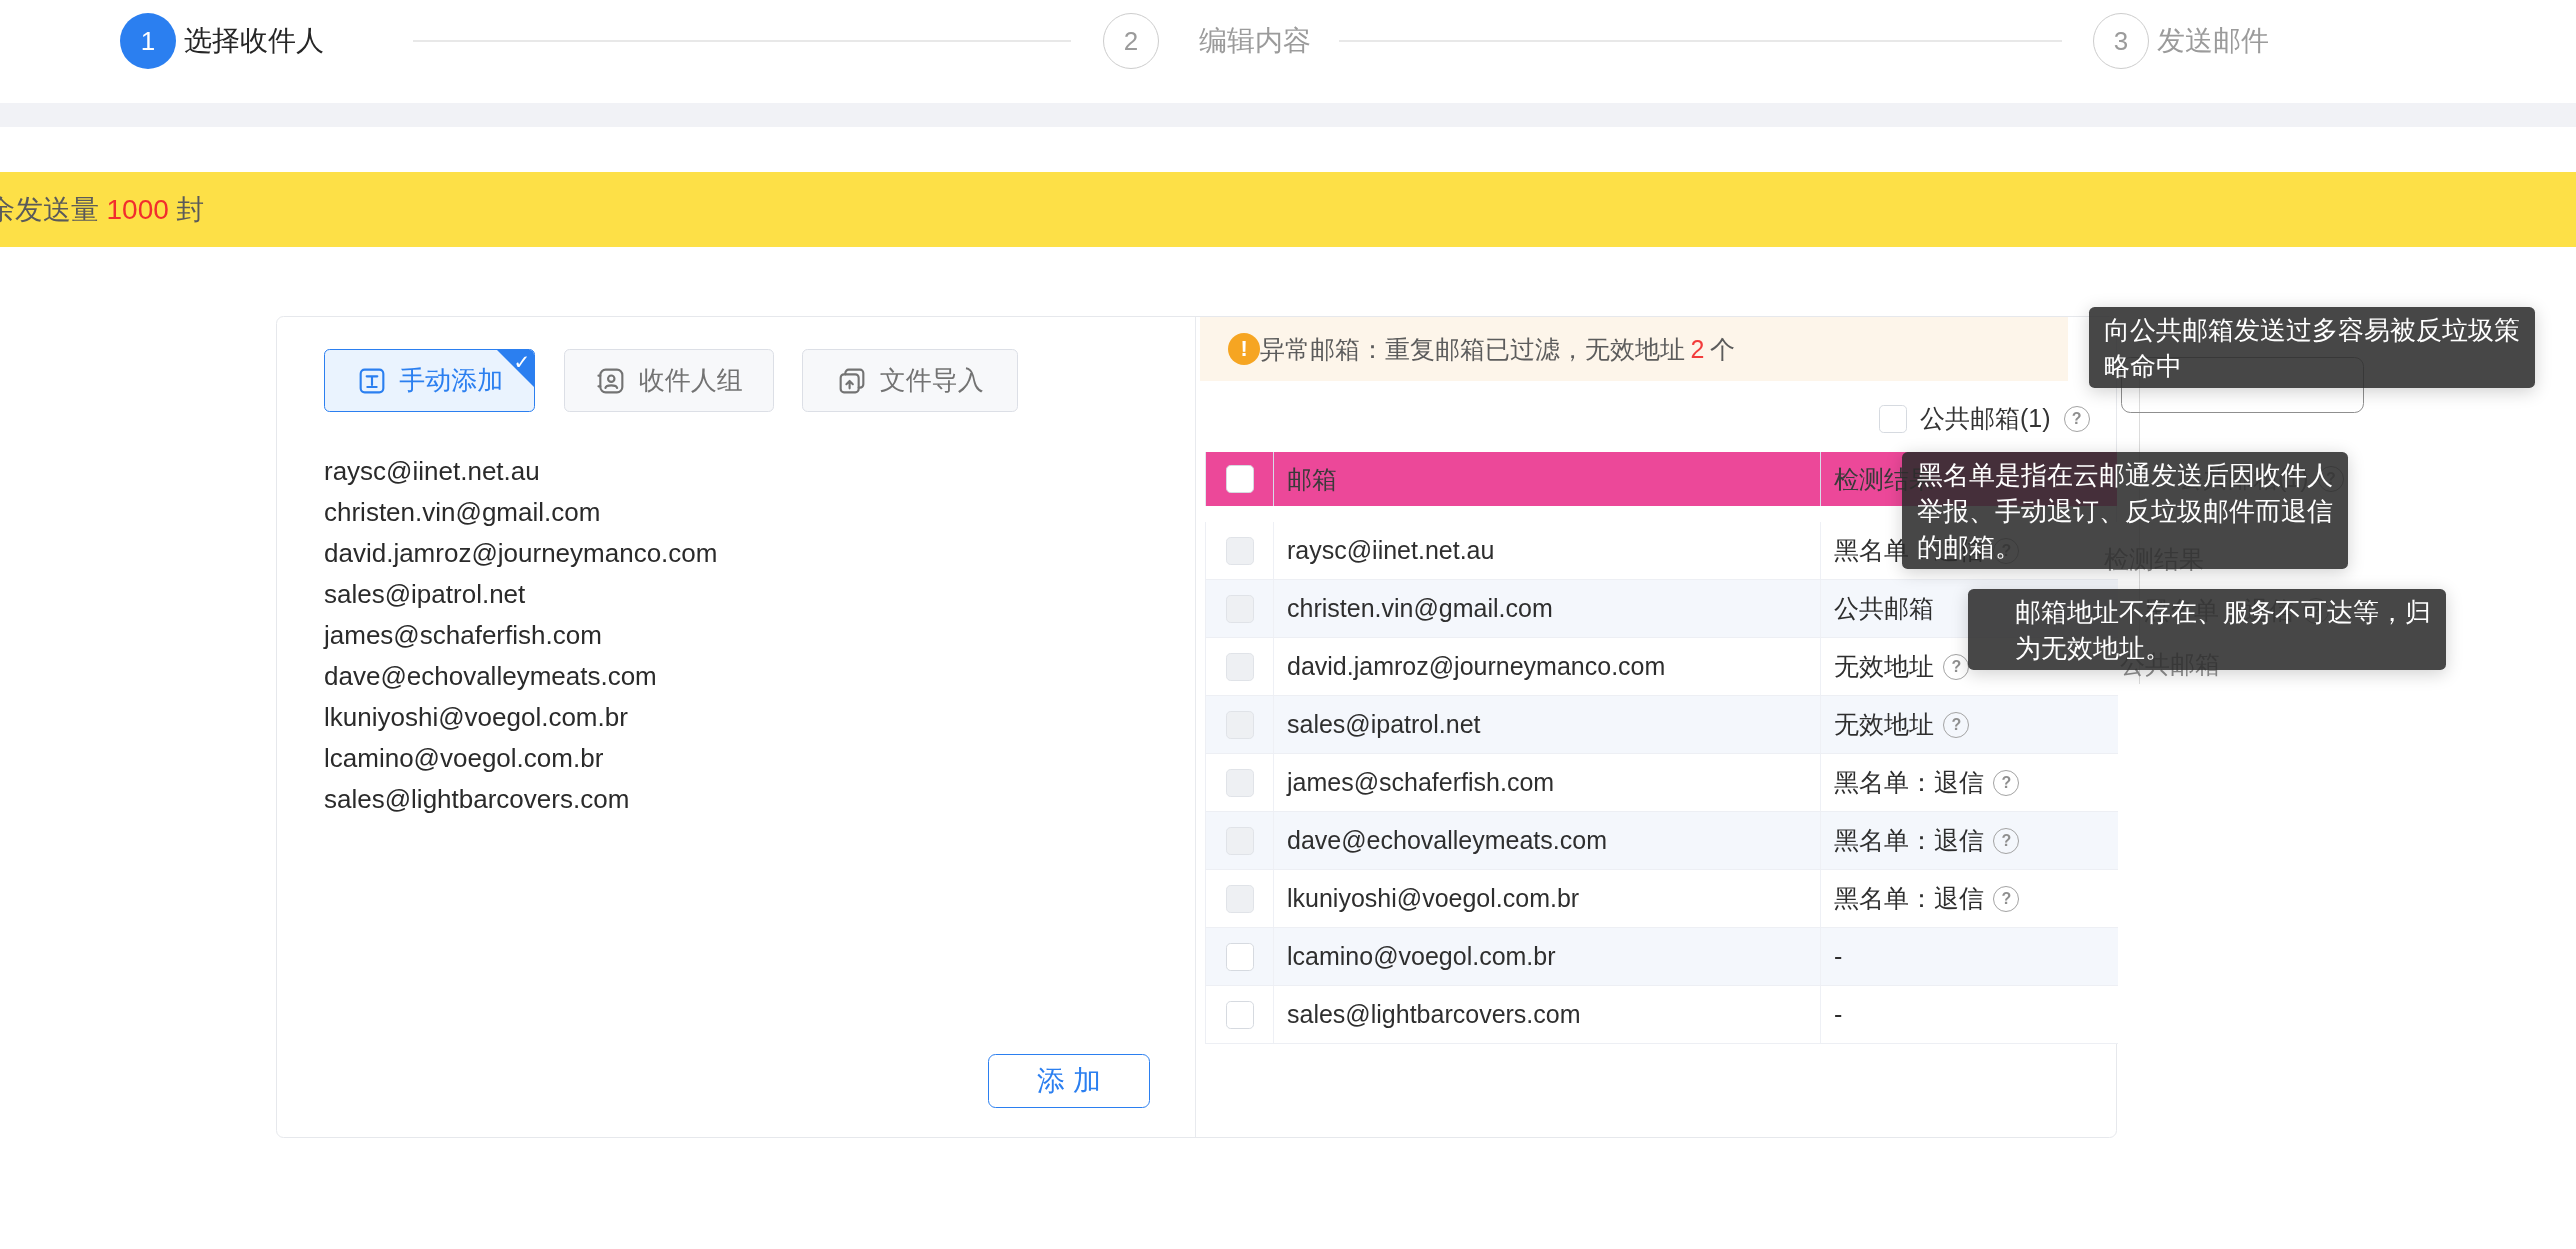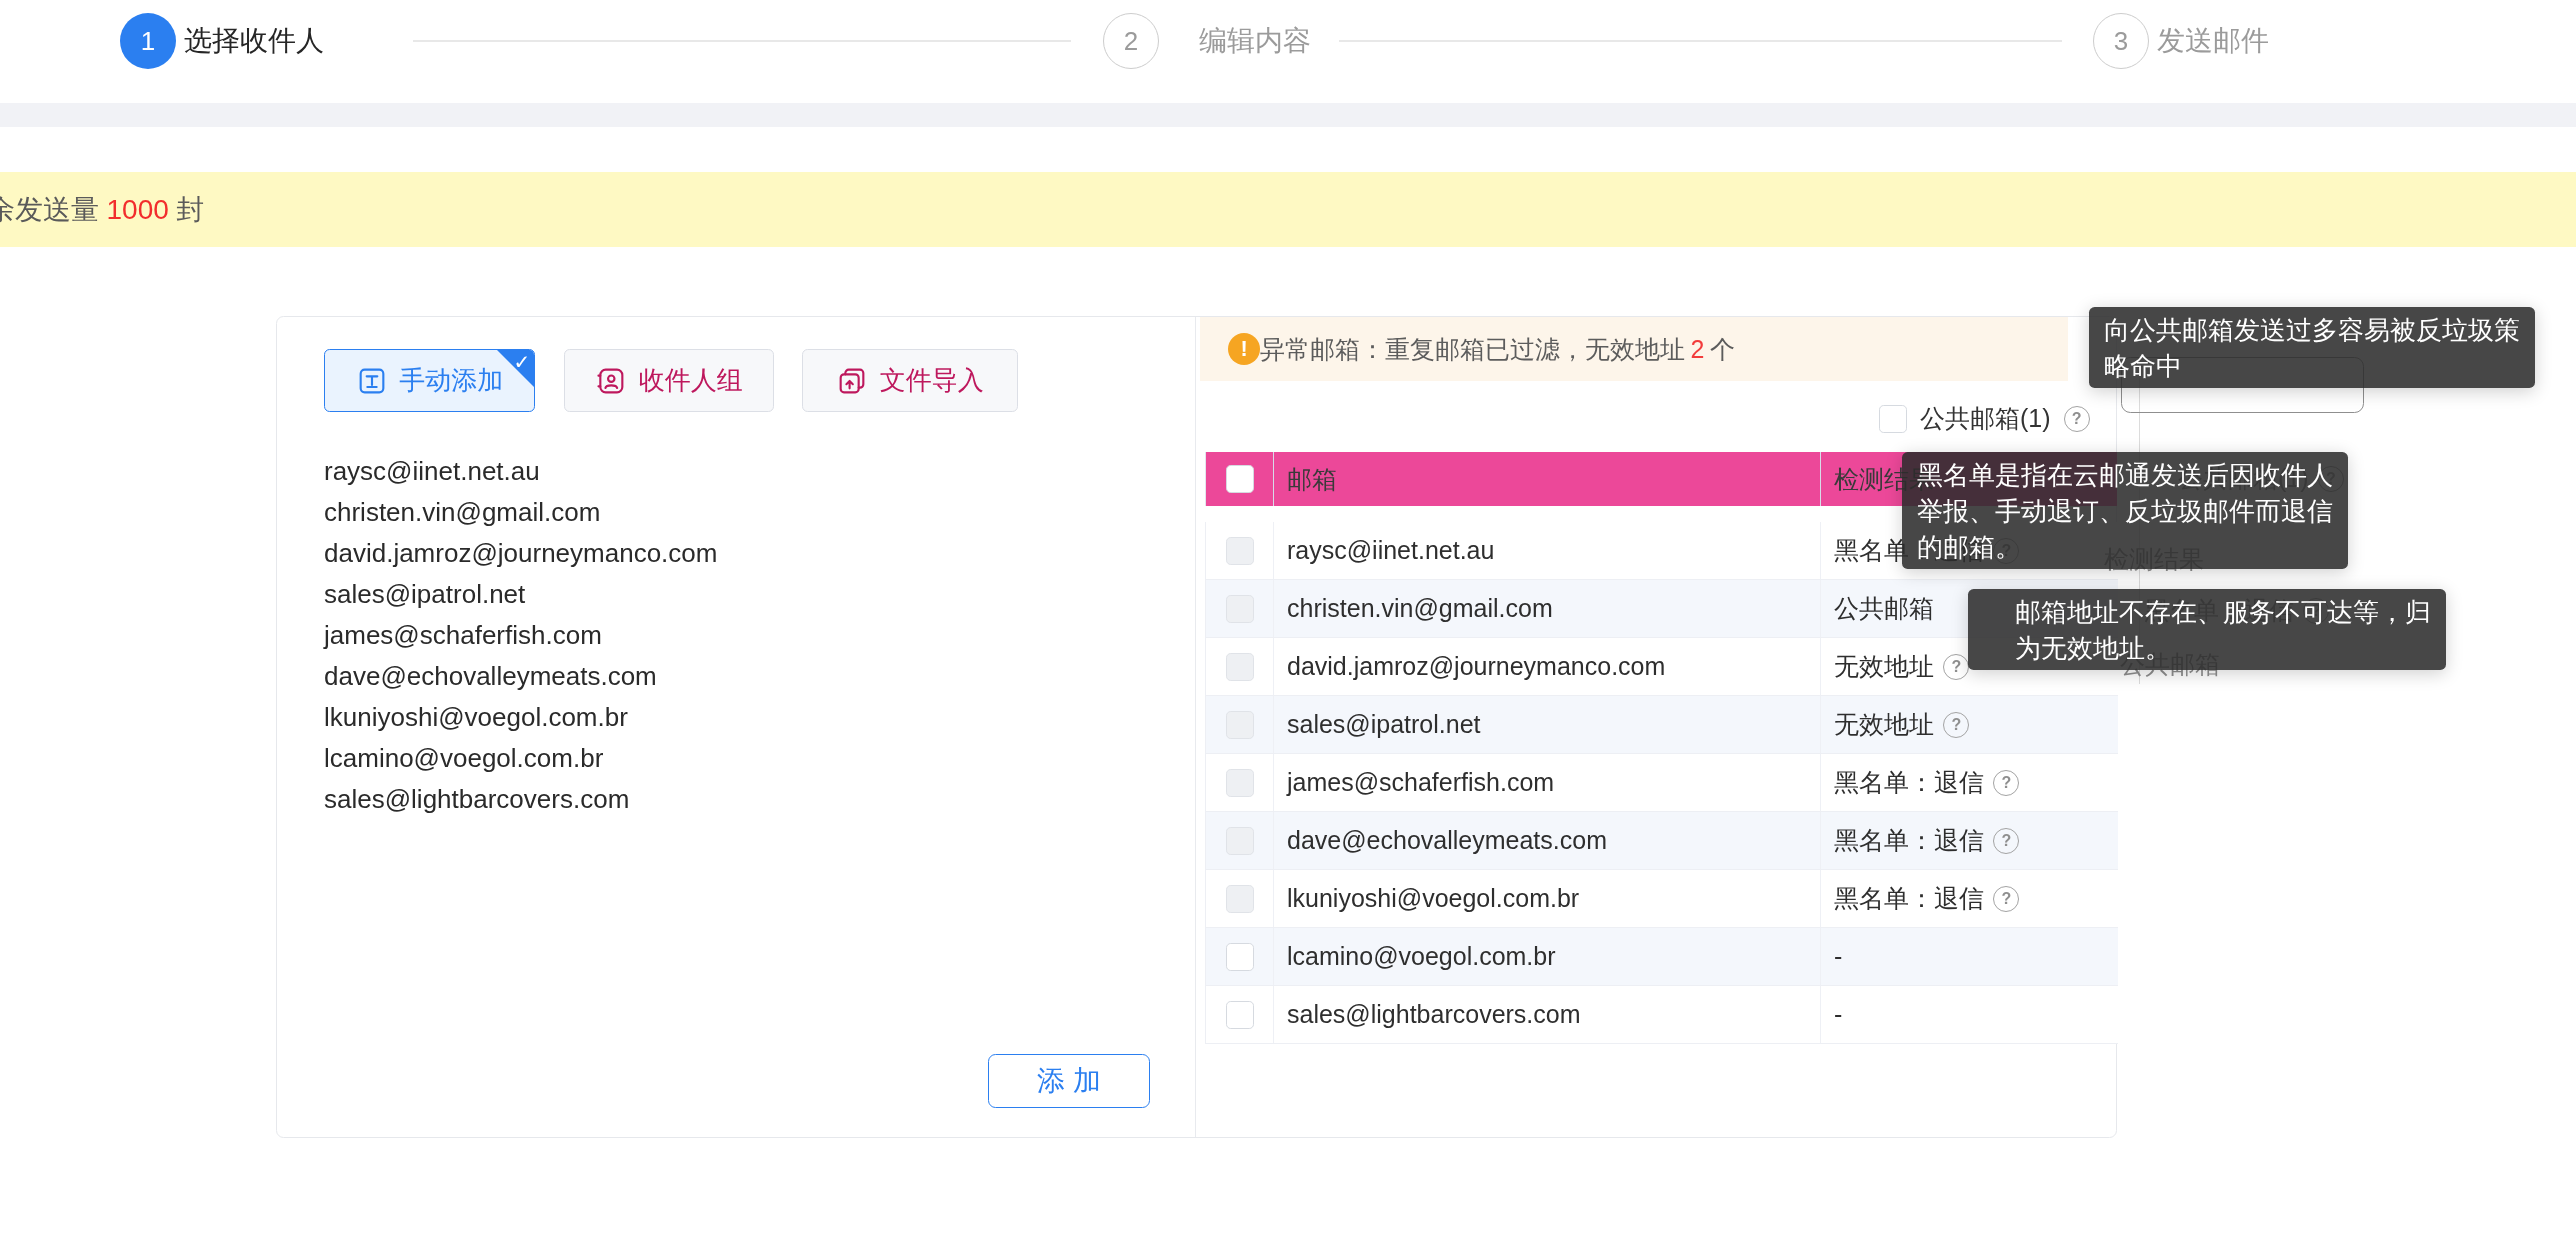--- a/index.html
+++ b/index.html
@@ -10,31 +10,31 @@
   
   .step-circle{width:56px;height:56px;border-radius:50%;display:flex;align-items:center;justify-content:center;font-size:26px;box-sizing:border-box;}
   .step-circle.active{background:#2B7FF0;color:#fff;}
   .step-circle.idle{background:#fff;border:1.9px solid #CDCDCD;color:#9B9B9B;}
   .step-label{font-size:28px;line-height:56px;white-space:nowrap;}
   .step-label.active{color:#262626;font-weight:500;text-align:center;}
   .step-label.idle{color:#9B9B9B;}
   .step-line{height:1.9px;background:#E8E8E8;}
 
   .gray-strip{background:#F1F2F6;}
-  .quota-banner{background:#fef9c3;}
+  .quota-banner{background:#fde047;}
   .quota-text{font-size:28px;line-height:75px;color:#5a5a5a;white-space:nowrap;}
   .quota-amount{color:#F22D2D;padding:0 7.5px;}
 
   
   .card{background:#fff;border:0.9px solid #E6E8EC;border-radius:7.5px;box-sizing:border-box;}
   .v-divider{width:0.9px;background:#E8EAEE;}
 
   
   .tab{height:63px;box-sizing:border-box;border:0.9px solid #DCDFE6;border-radius:5.6px;background:#F7F8FA;
-       display:flex;align-items:center;justify-content:center;gap:11.3px;font-size:26px;color:#be185d;cursor:pointer;position:absolute;top:349px;overflow:hidden;}
+       display:flex;align-items:center;justify-content:center;gap:11.3px;font-size:26px;color:#737373;cursor:pointer;position:absolute;top:349px;overflow:hidden;}
   .tab .ticon{display:flex;align-items:center;}
   .tab.active{background:#EAF3FE;border:1.9px solid #2B7FF0;color:#2B7FF0;}
   .tab.active::before{content:"";position:absolute;top:-0.9px;right:-0.9px;border-top:39px solid #2B7FF0;border-left:39px solid transparent;}
   .tab .check{position:absolute;top:0;right:3.8px;color:#fff;font-size:20px;font-weight:bold;}
 
   .email-lines{font-size:26px;line-height:41px;color:#2a2a2a;cursor:text;}
 
   .add-btn{width:162px;height:54px;box-sizing:border-box;border:1.9px solid #2B7FF0;border-radius:7.5px;background:#fff;color:#2B7FF0;
            font-size:28px;display:flex;align-items:center;justify-content:center;cursor:pointer;}
 

